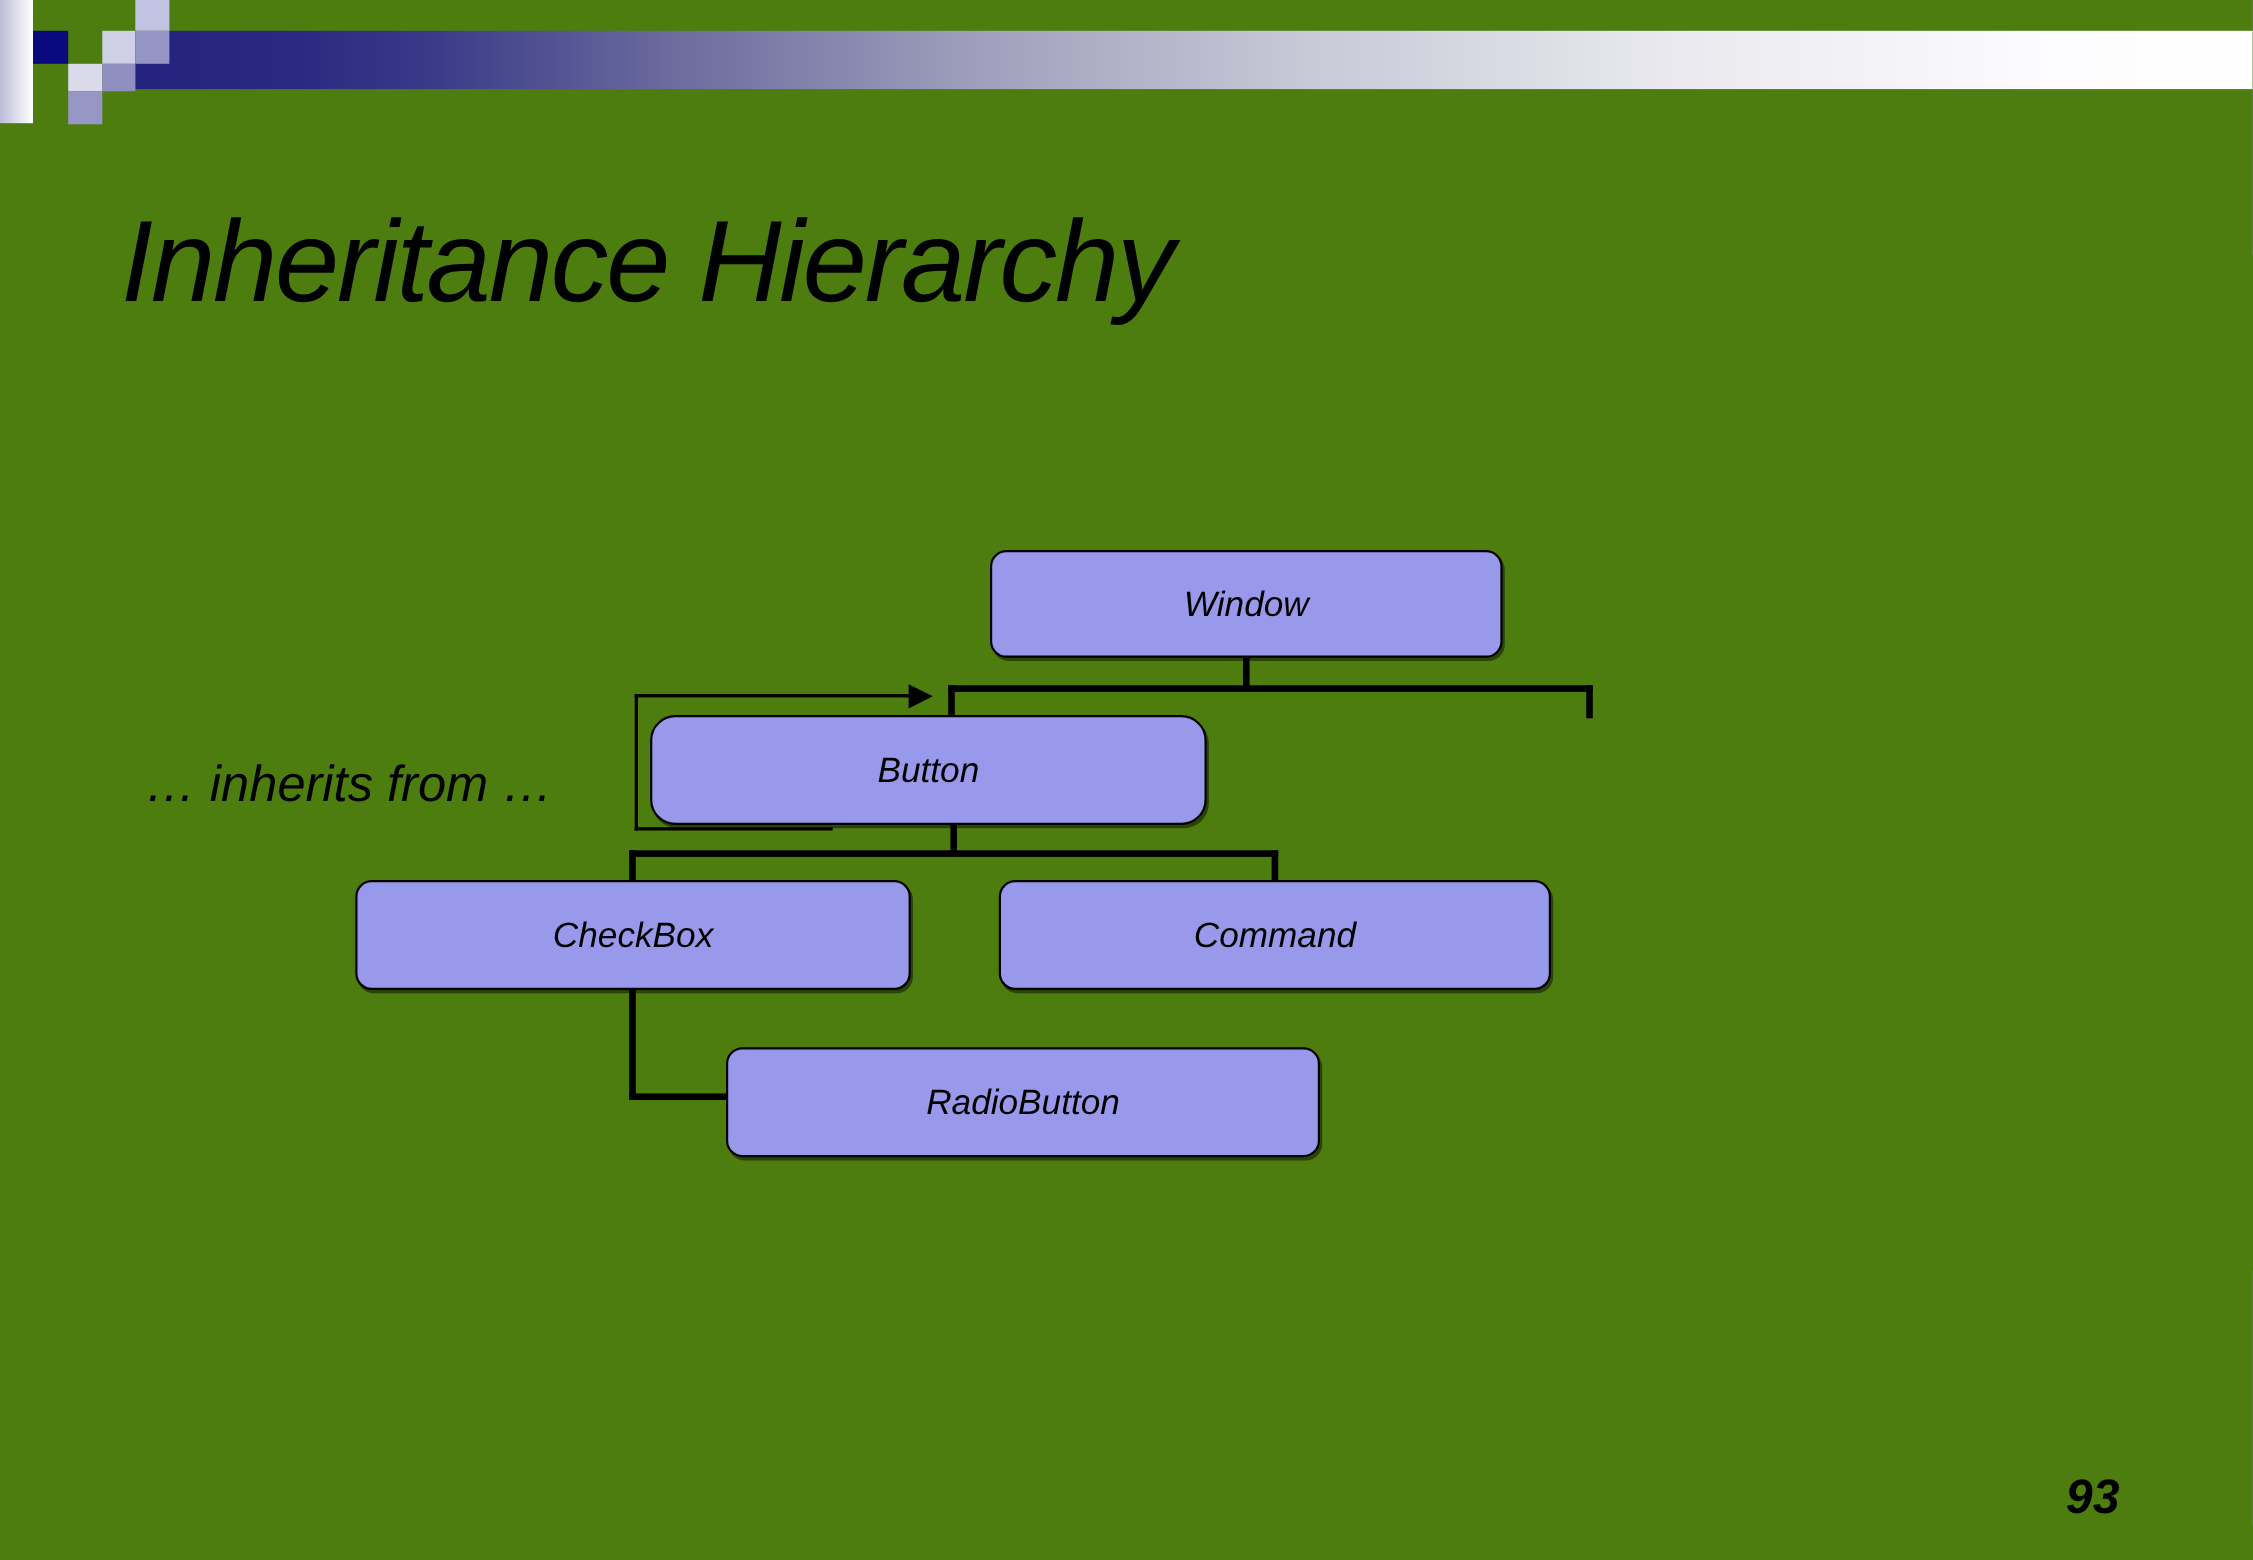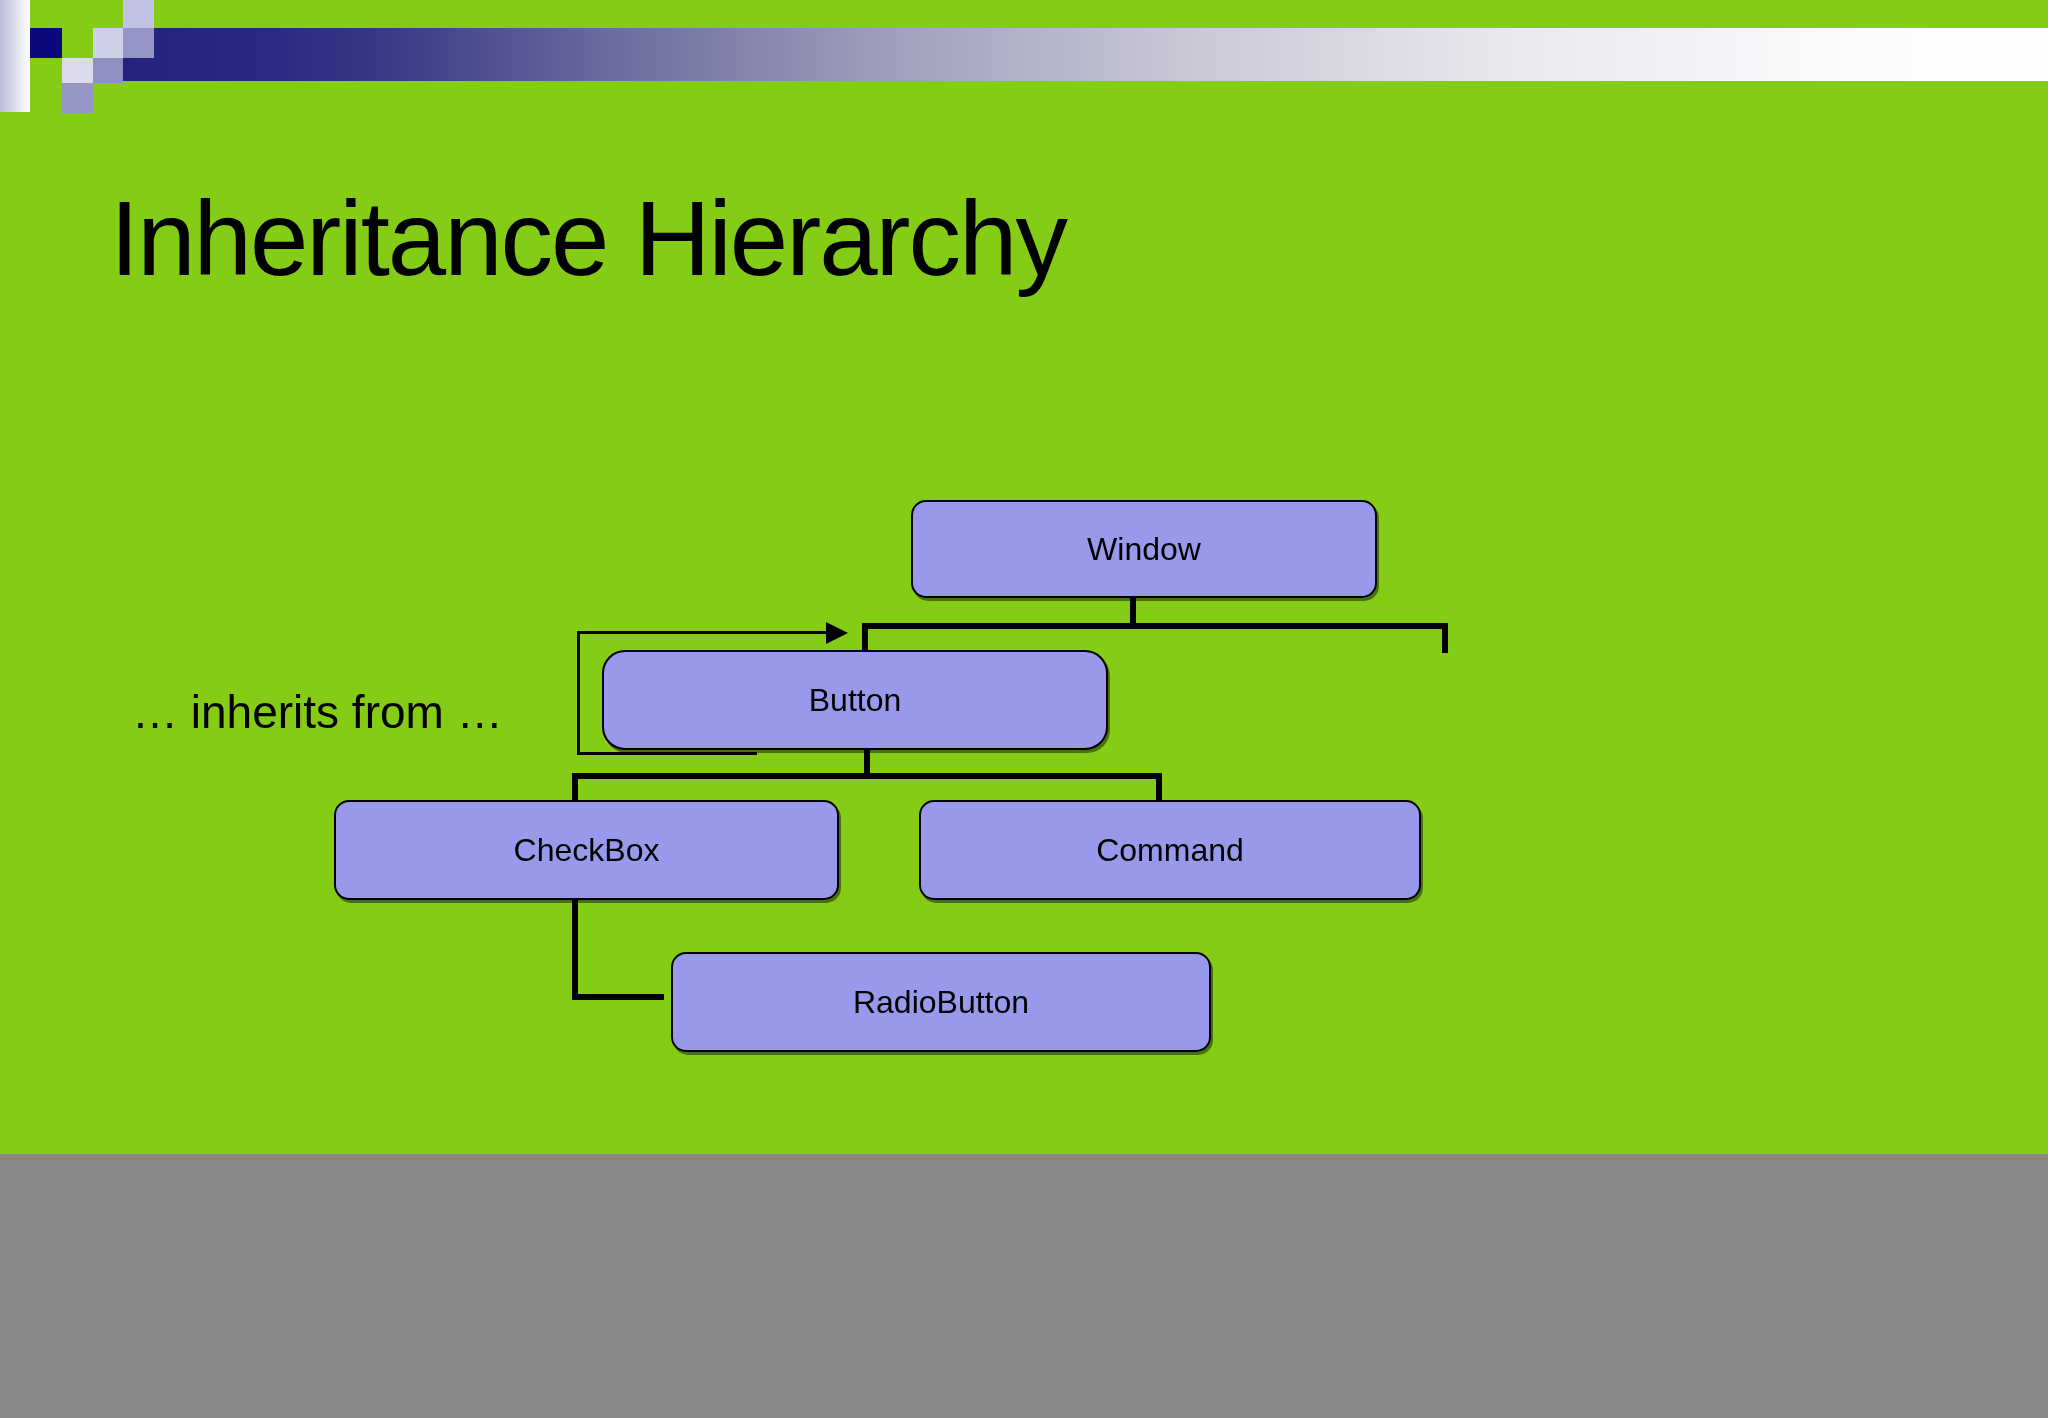--- a/index.html
+++ b/index.html
@@ -1,22 +1,23 @@
 <!DOCTYPE html>
 <html><head>
 <meta charset="utf-8">
 <style>
   html,body{margin:0;padding:0;background:#888;}
   .slide{
     position:relative;
-    width:2048px;height:1154px;
-    background:#84cc16;
+    width:2048px;height:1418px;
+    background:#4d7c0f;
     overflow:hidden;
     font-family:"Liberation Sans", sans-serif;
     color:#000;
+    font-style:italic;
   }
   
   .hdr-strip{
     position:absolute;left:0;top:0;width:30px;height:112px;
     background:linear-gradient(to right,#bcbcd8,#ffffff);
   }
   .hdr-bar{
     position:absolute;left:123px;top:28px;width:1925px;height:53px;
     background:linear-gradient(to right,
       #23237d 0%,#2a2a82 8%,#3a3a88 14%,#6a6a9e 25%,
@@ -49,21 +50,20 @@
   
   .node{
     position:absolute;
     background:#9999ec;
     border:2.5px solid #000;
     border-radius:15px;
     box-shadow:2px 3px 0 rgba(0,0,0,0.45);
     display:flex;align-items:center;justify-content:center;
     font-size:32px;
     box-sizing:border-box;
-    margin-left:11px;
   }
   .n-window      {left:900px; top:500px; width:466px;height:98px;}
   .n-button      {left:591px; top:650px; width:506px;height:100px;border-radius:23px;}
   .n-listbox     {left:1197px;top:650px; width:496px;height:100px;}
   .n-checkbox    {left:323px; top:800px; width:505px;height:100px;}
   .n-command     {left:908px; top:800px; width:502px;height:100px;}
   .n-radiobutton {left:660px; top:952px; width:540px;height:100px;}
 
   
   .conn{position:absolute;background:#000;}

